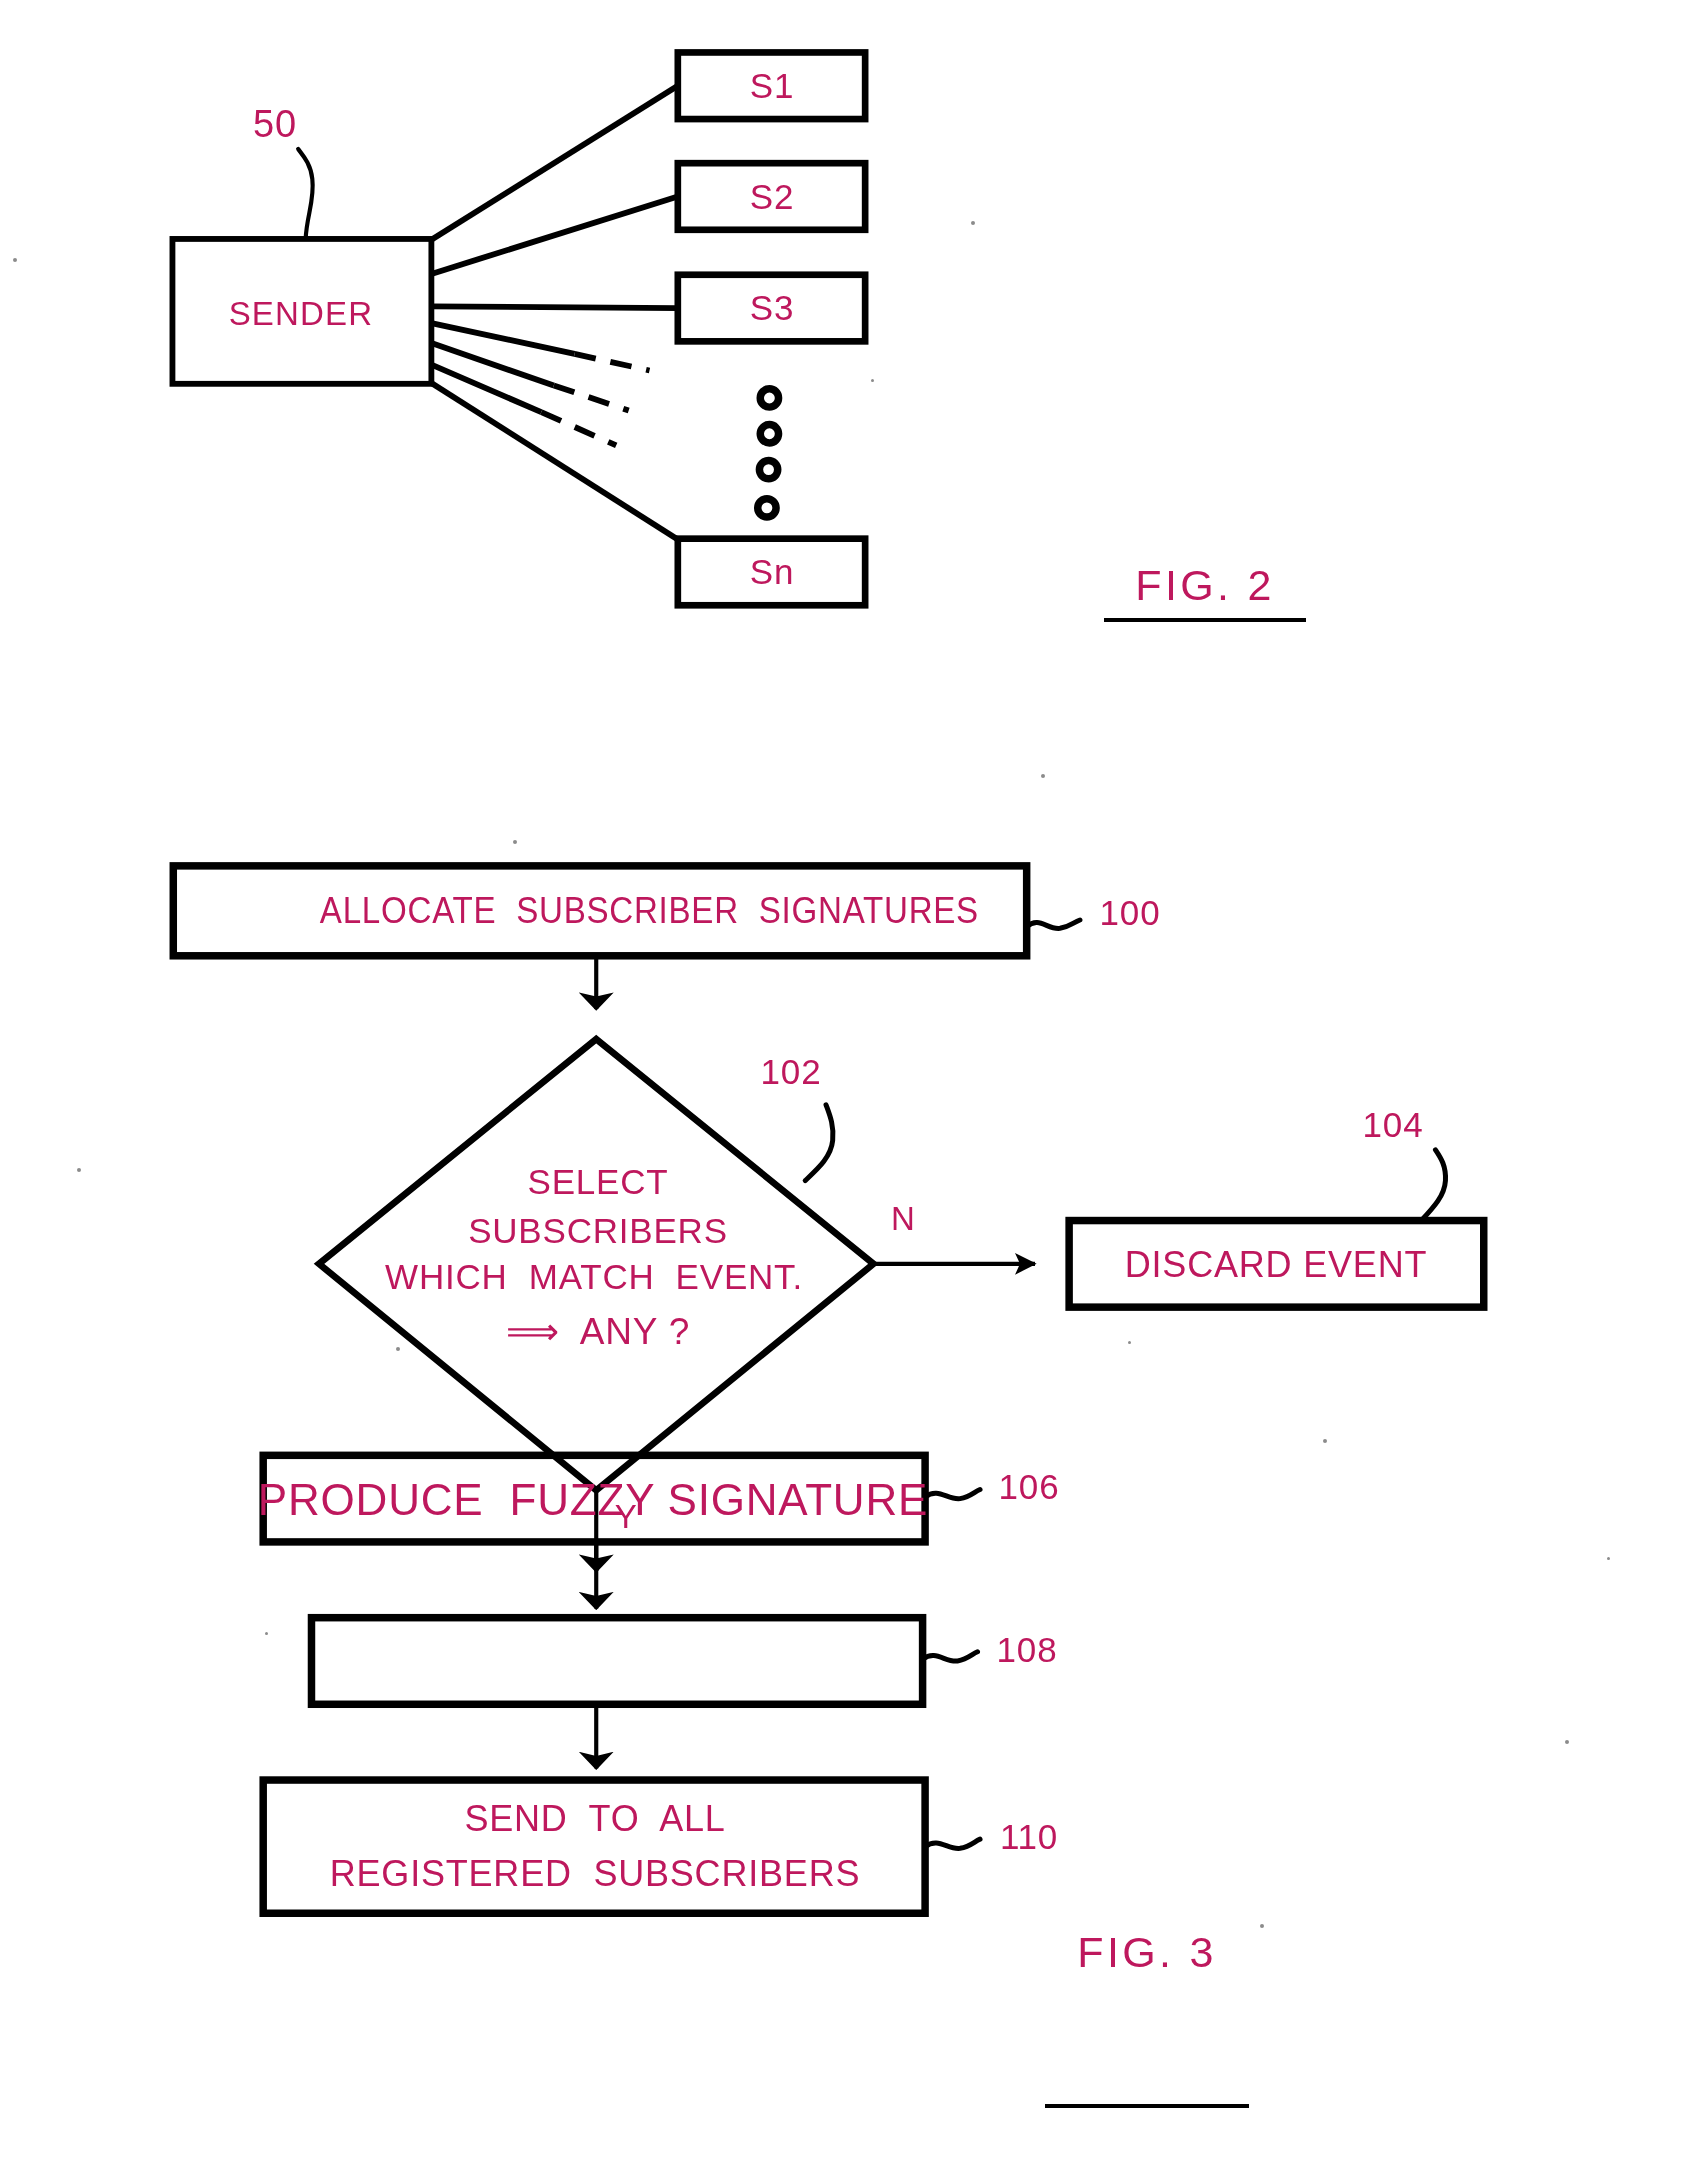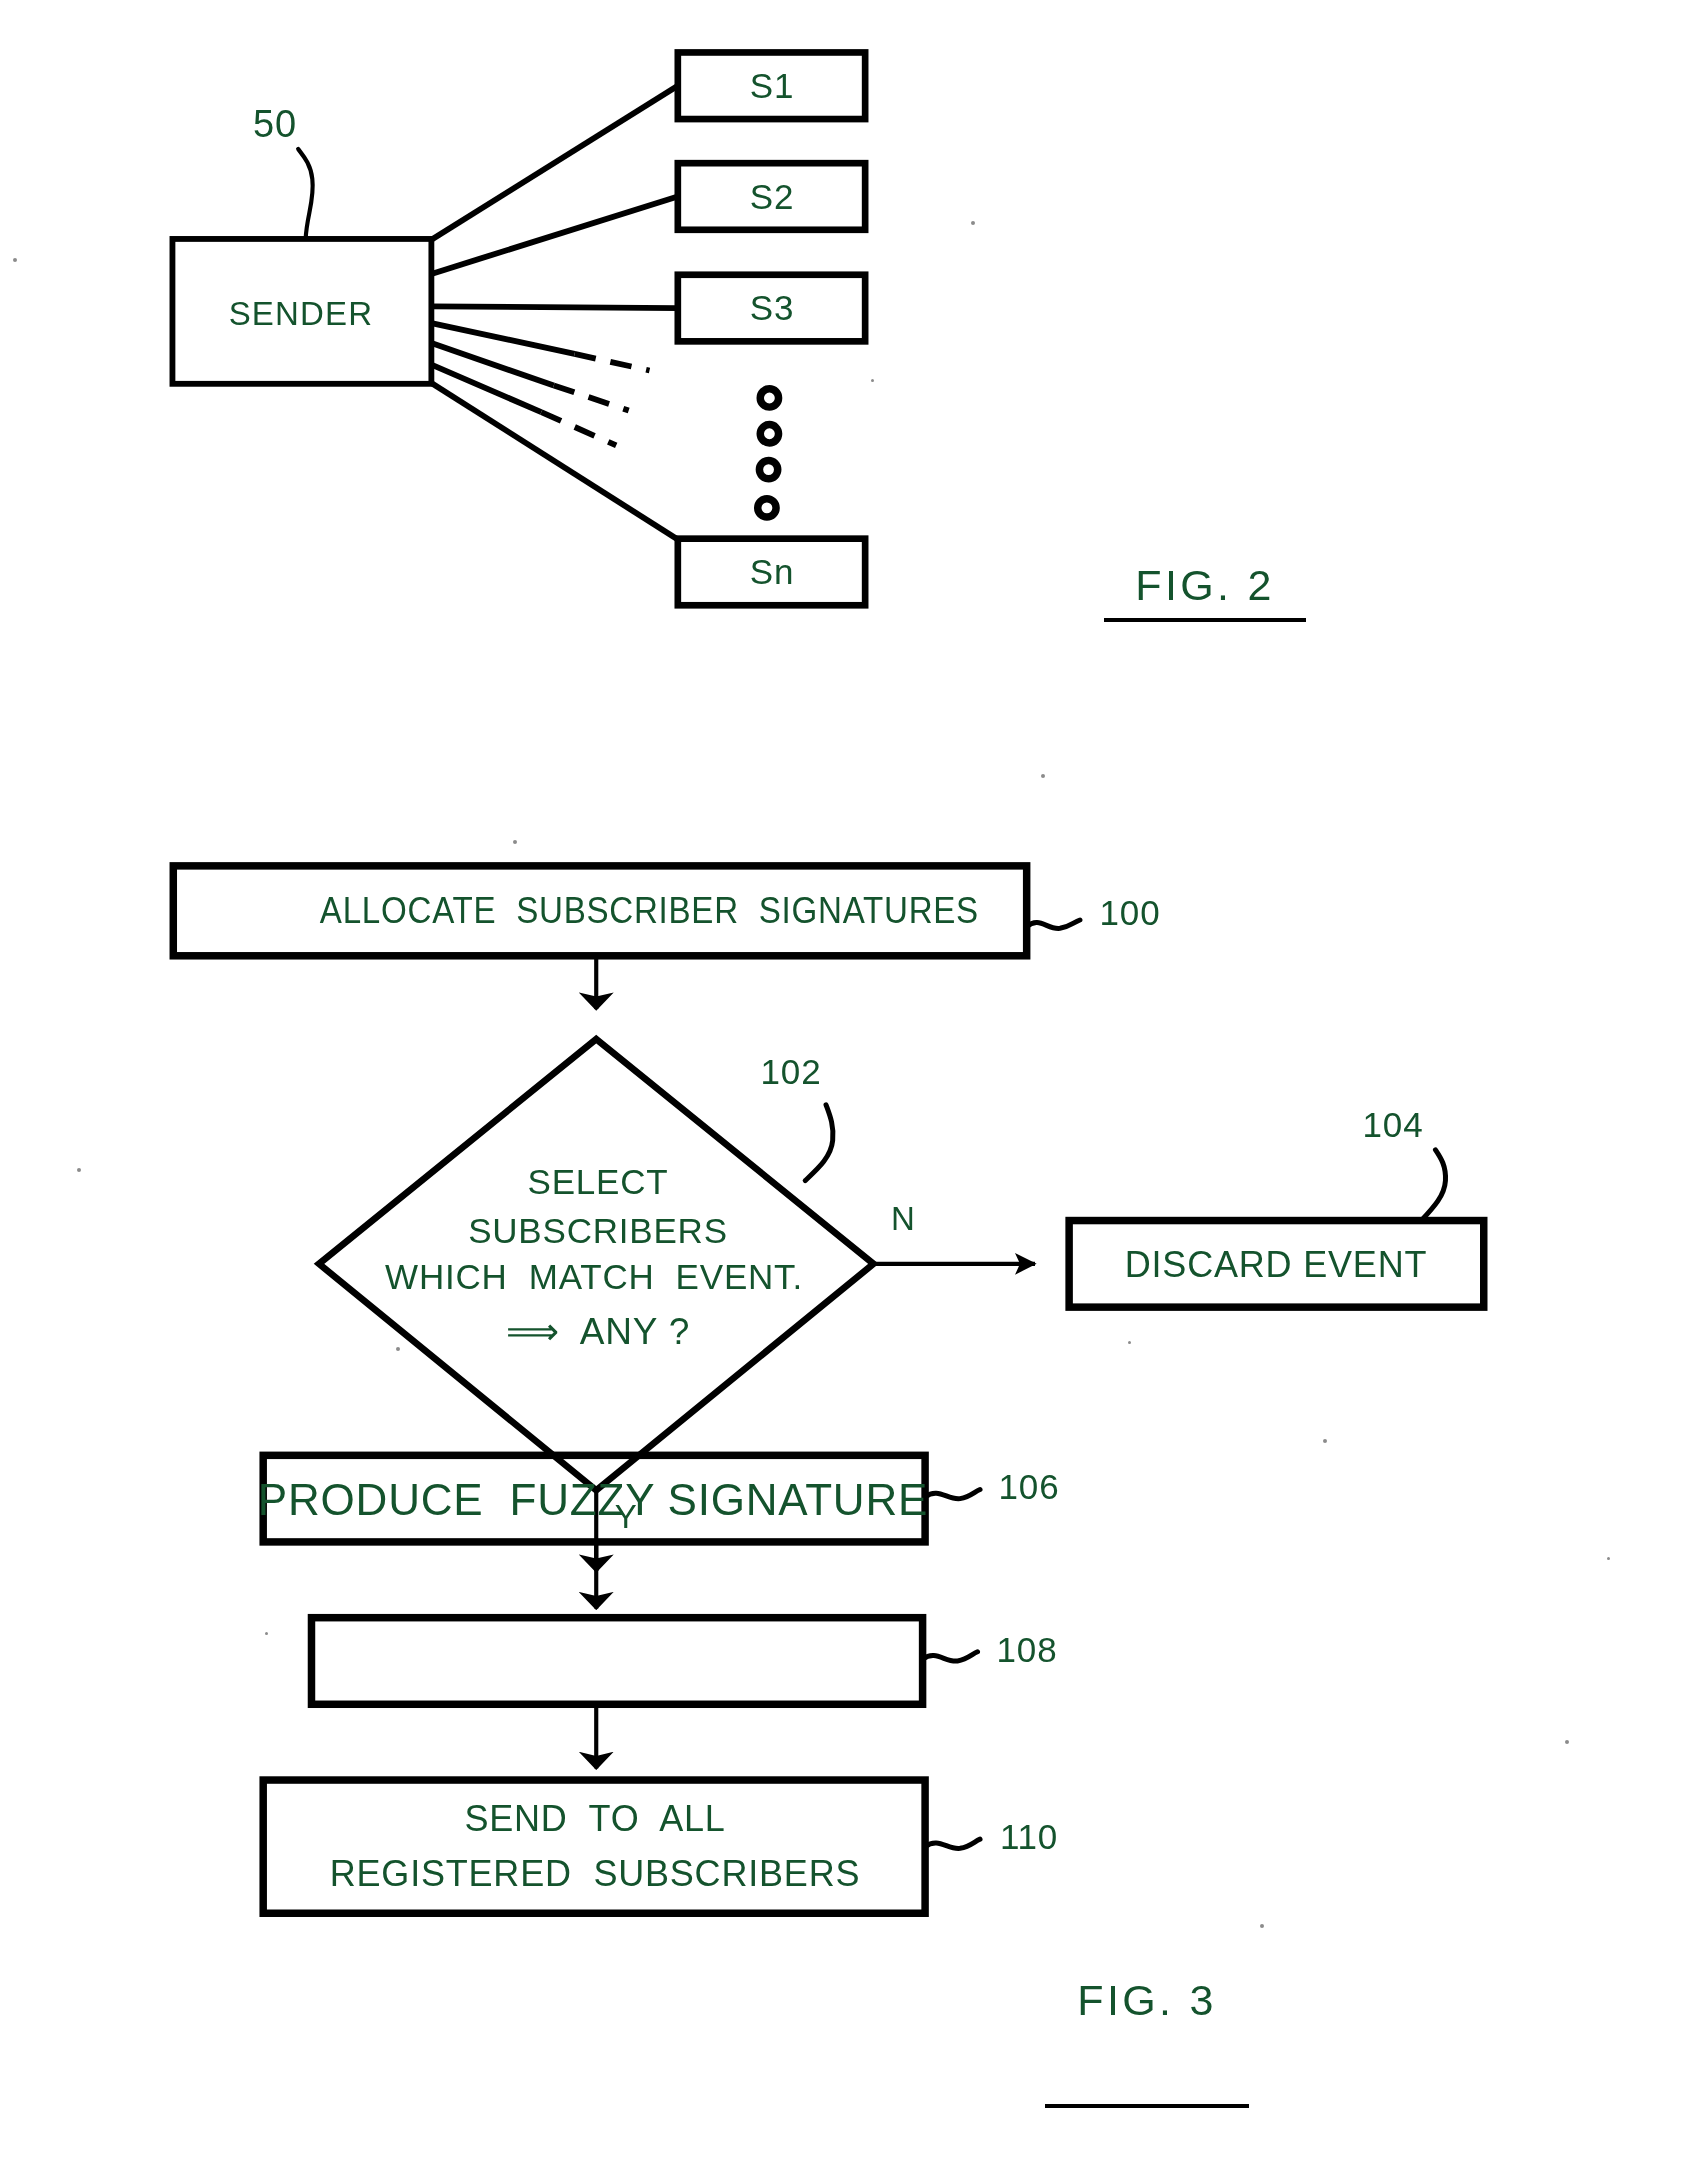--- a/index.html
+++ b/index.html
@@ -27,21 +27,21 @@
     top: 0;
     left: 0;
     width: 1687px;
     height: 2183px;
     overflow: visible;
   }
   .lbl {
     position: absolute;
     white-space: pre;
     font-family: "Liberation Sans", sans-serif;
-    color: #14532d;
+    color: #be185d;
     line-height: 1.08;
     letter-spacing: 0.4px;
   }
   .box-label {
     font-size: 33px;
     text-align: right;
     transform: translate(-50%, -50%);
     letter-spacing: 1.2px;
   }
   .node-label {
@@ -201,21 +201,21 @@
 
   <div class="lbl box-label" style="left:593px; top:1500px; font-size:44px; letter-spacing:0.8px;">PRODUCE  FUZZY SIGNATURE</div>
   <div class="lbl callout" style="left:1029px; top:1487px;">106</div>
 
   <div class="lbl callout" style="left:1027px; top:1650px;">108</div>
 
   <div class="lbl box-label" style="left:595px; top:1819px; font-size:36px; letter-spacing:0.8px;">SEND  TO  ALL</div>
   <div class="lbl box-label" style="left:595px; top:1874px; font-size:36px; letter-spacing:0.8px;">REGISTERED  SUBSCRIBERS</div>
   <div class="lbl callout" style="left:1029px; top:1837px;">110</div>
 
-  <div class="lbl fig-title" style="left:1147px; top:2000px;">FIG. 3</div>
+  <div class="lbl fig-title" style="left:1147px; top:1952px;">FIG. 3</div>
   <div class="fig-underline" style="left:1147px; top:2104px; width:204px;"></div>
 
   <div class="speck" style="left:971px; top:221px; width:4.2px; height:4.2px;"></div>
   <div class="speck" style="left:871px; top:379px; width:3.3px; height:3.3px;"></div>
   <div class="speck" style="left:13.3px; top:258px; width:4.2px; height:4.2px;"></div>
   <div class="speck" style="left:1041px; top:774px; width:4.2px; height:4.2px;"></div>
   <div class="speck" style="left:513px; top:840px; width:4.2px; height:4.2px;"></div>
   <div class="speck" style="left:77px; top:1168px; width:4.2px; height:4.2px;"></div>
   <div class="speck" style="left:396px; top:1347px; width:4.2px; height:4.2px;"></div>
   <div class="speck" style="left:1128px; top:1341px; width:3.3px; height:3.3px;"></div>

